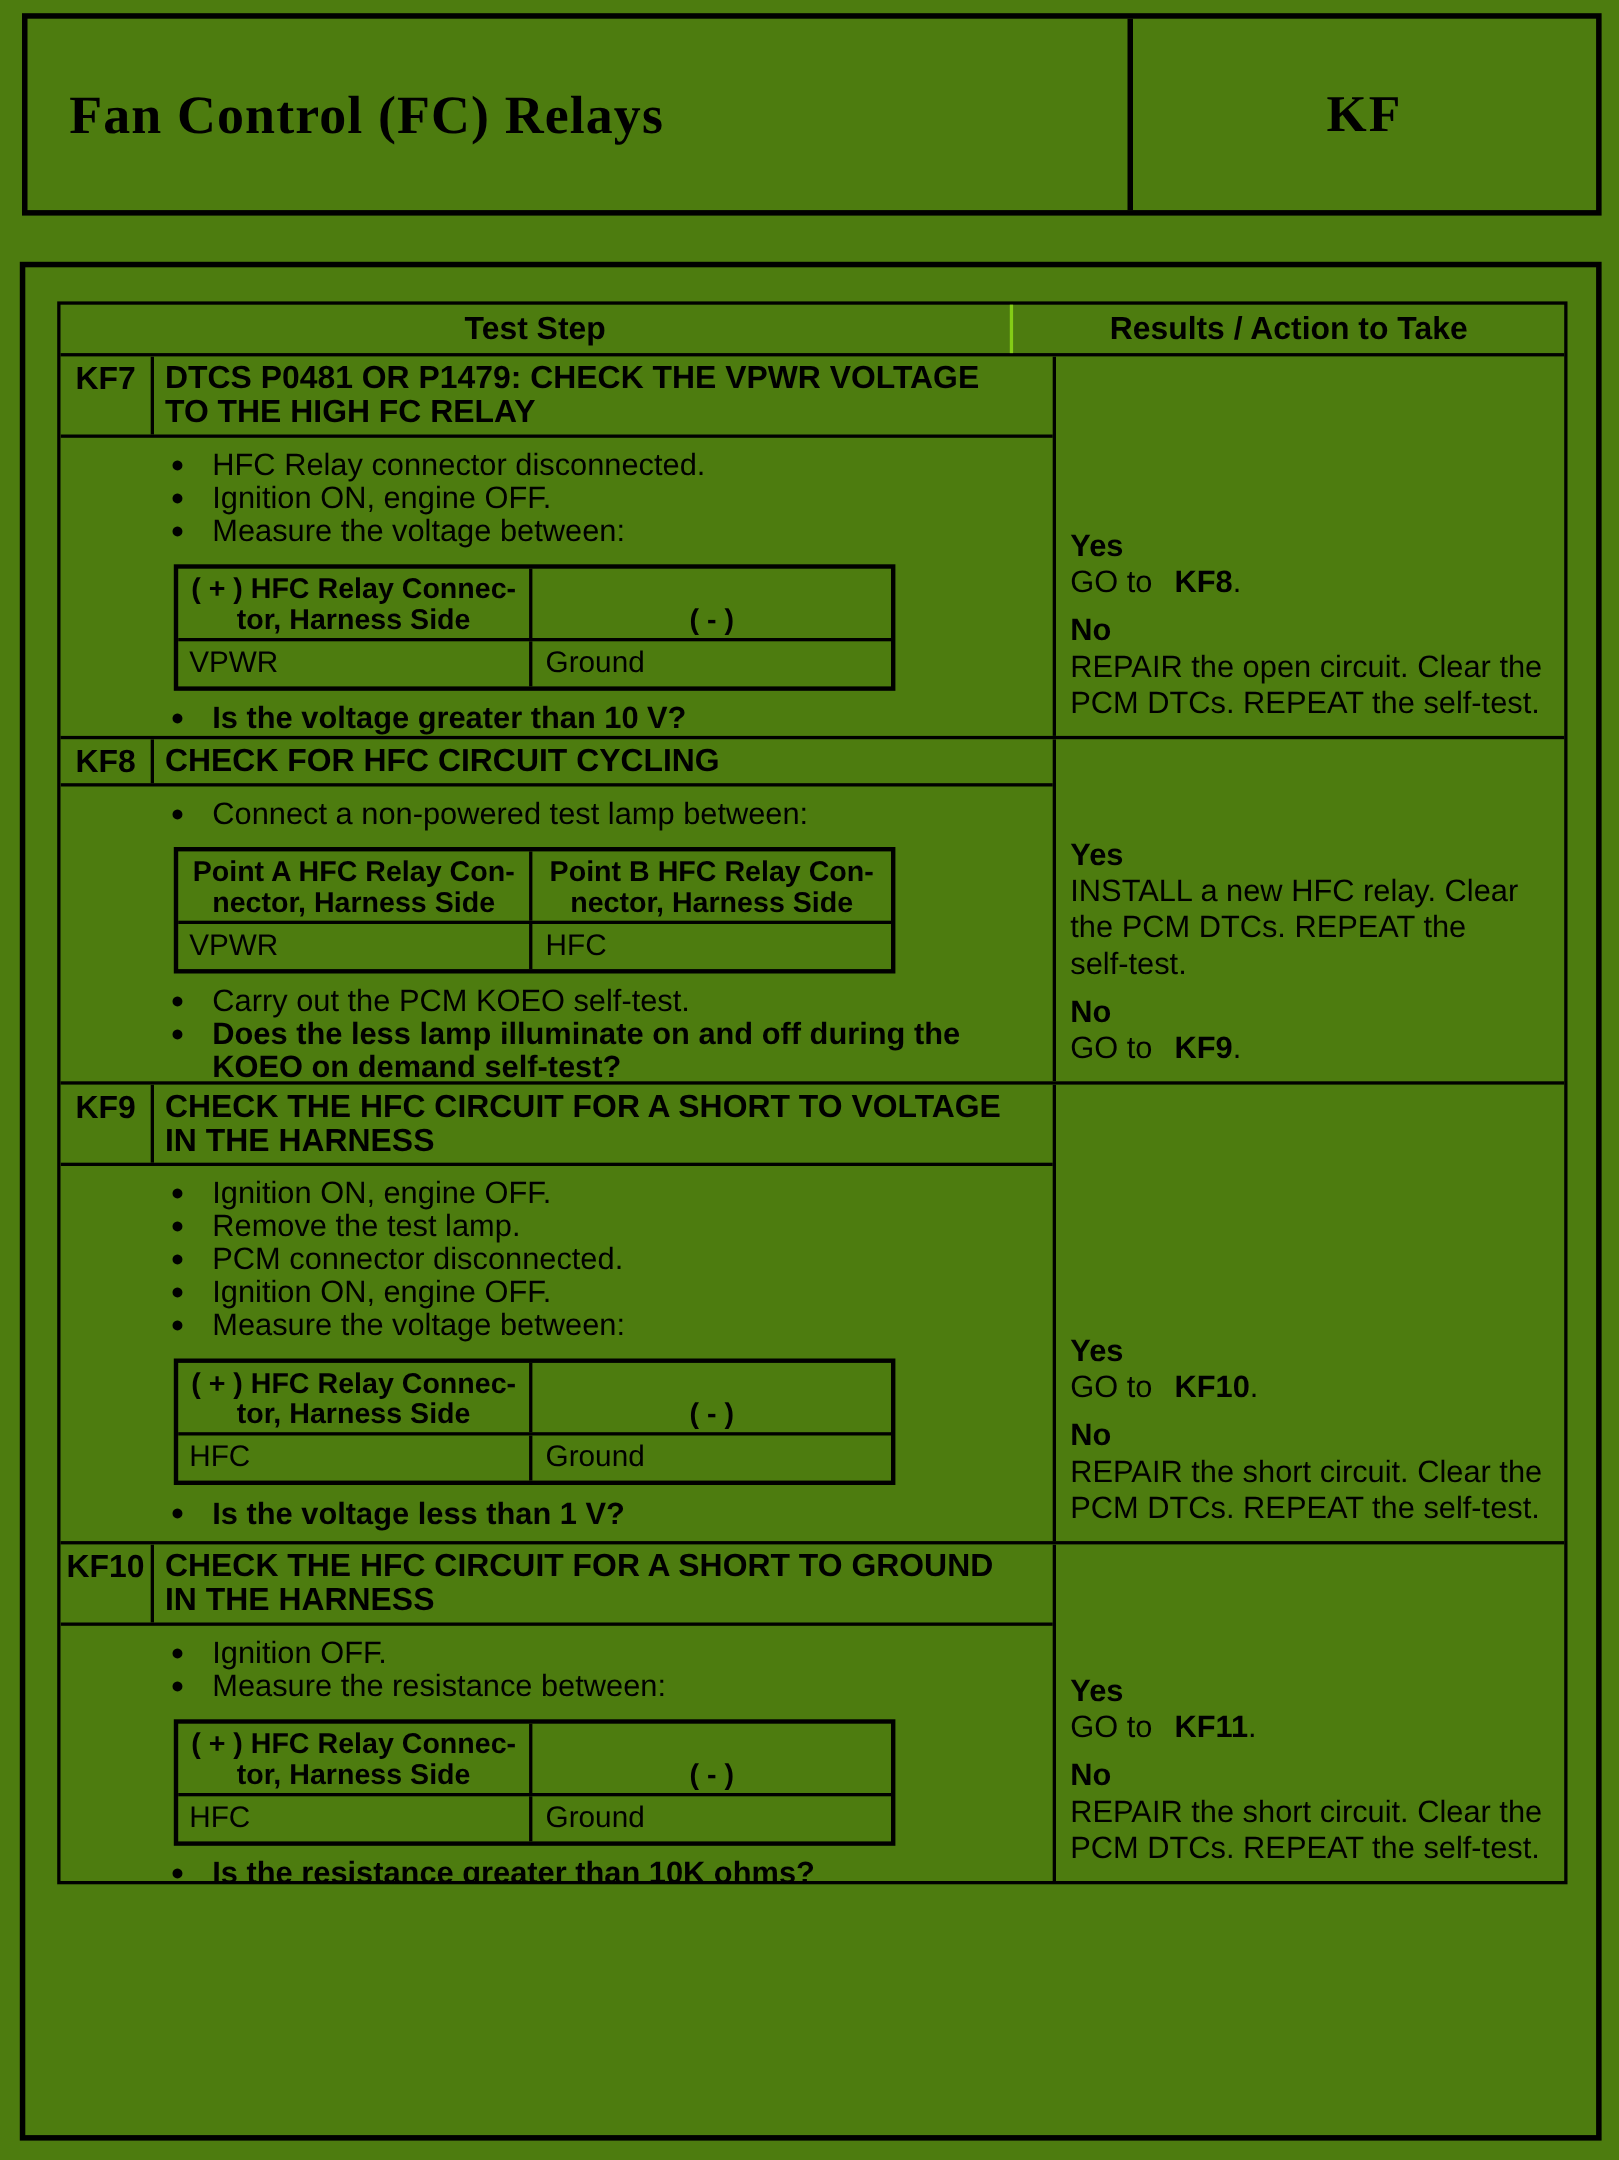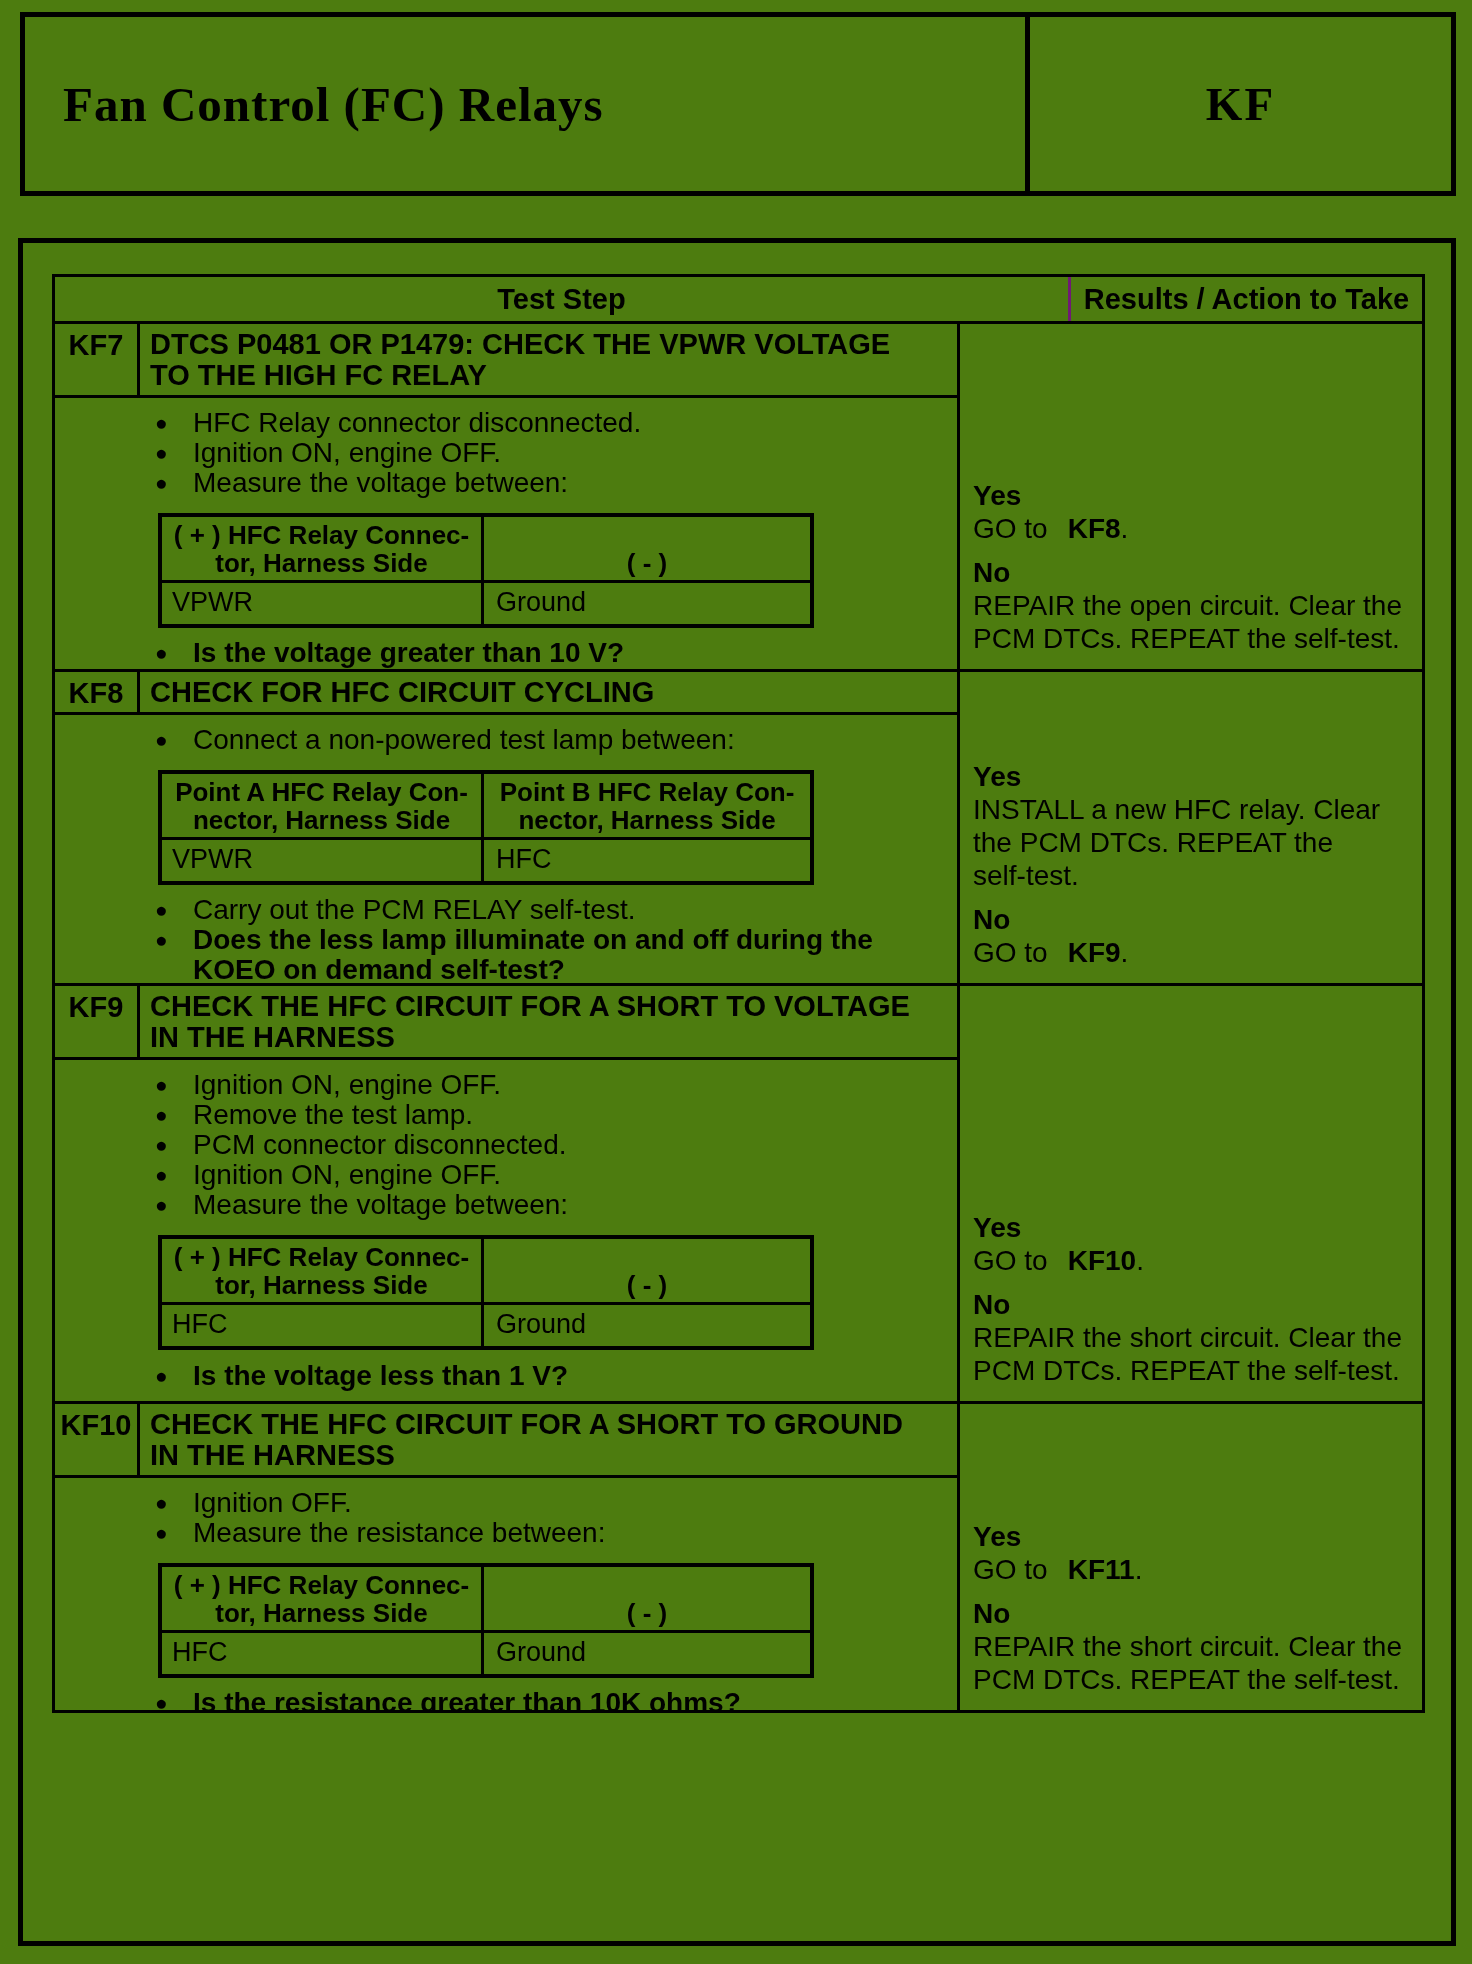--- a/index.html
+++ b/index.html
@@ -33,21 +33,21 @@
   
   .main-table {
     position:absolute; left:29px; top:31px; width:1373px;
     border:3px solid #000; box-sizing:border-box;
   }
   .thead { display:flex; border-bottom:3px solid #000; height:44px; }
   .th {
     display:flex; align-items:center; justify-content:center;
     font-weight:bold; font-size:29px;
   }
-  .th-test { width:1016px; border-right:3px solid #701a75; box-sizing:border-box; }
+  .th-test { width:866px; border-right:3px solid #84cc16; box-sizing:border-box; }
   .th-results { flex:1; }
 
   .step-row { display:flex; border-bottom:3px solid #000; box-sizing:border-box; overflow:hidden; }
   .step-row:last-child { border-bottom:none; }
   .row-kf7  { height:348px; }
   .row-kf8  { height:314px; }
   .row-kf9  { height:418px; }
   .row-kf10 { height:306px; }
 
   .cell-test {
@@ -193,21 +193,21 @@
                 <div class="mc mc2">Point B HFC Relay Con-
 nector, Harness Side</div>
               </div>
               <div class="mini-data">
                 <div class="mc mc1">VPWR</div>
                 <div class="mc mc2">HFC</div>
               </div>
             </div>
             <div class="bullet">
                 <span class="dot">●</span>
-                <span class="txt">Carry out the PCM RELAY self-test.</span>
+                <span class="txt">Carry out the PCM KOEO self-test.</span>
               </div>
             <div class="bullet bold question-row">
                 <span class="dot">●</span>
                 <span class="txt">Does the less lamp illuminate on and off during the
 KOEO on demand self-test?</span>
               </div>
           </div>
         </div>
         <div class="cell-results">
           <div class="res-block">

